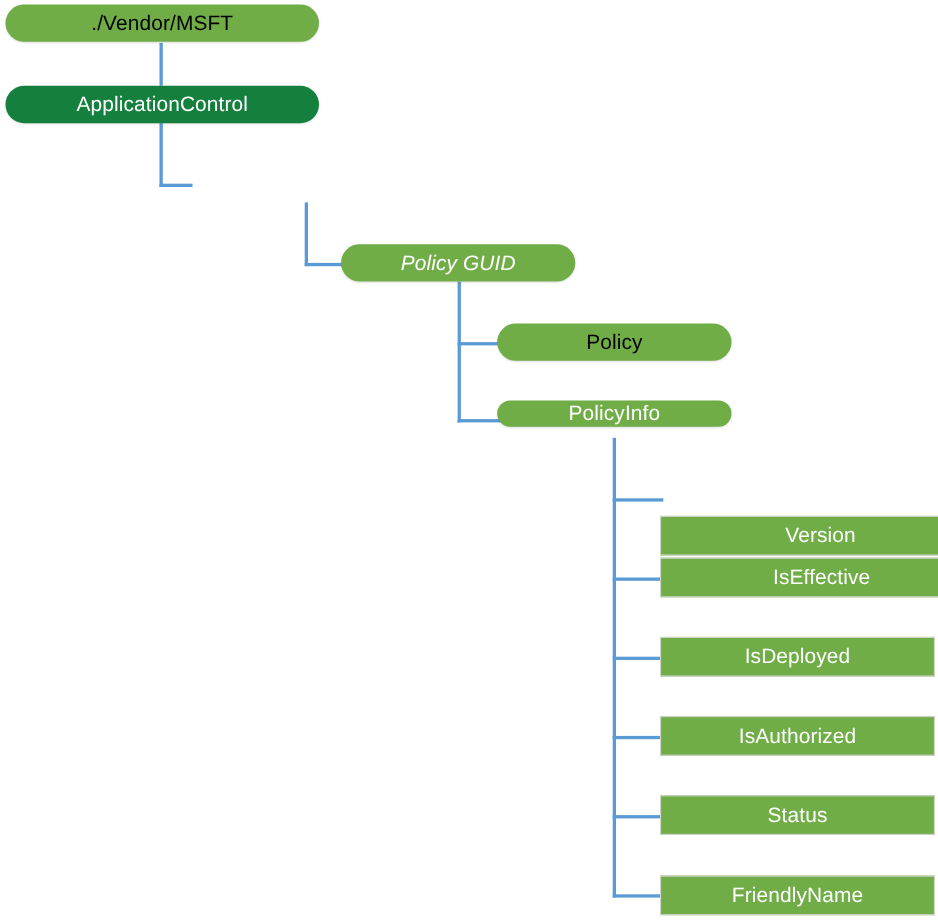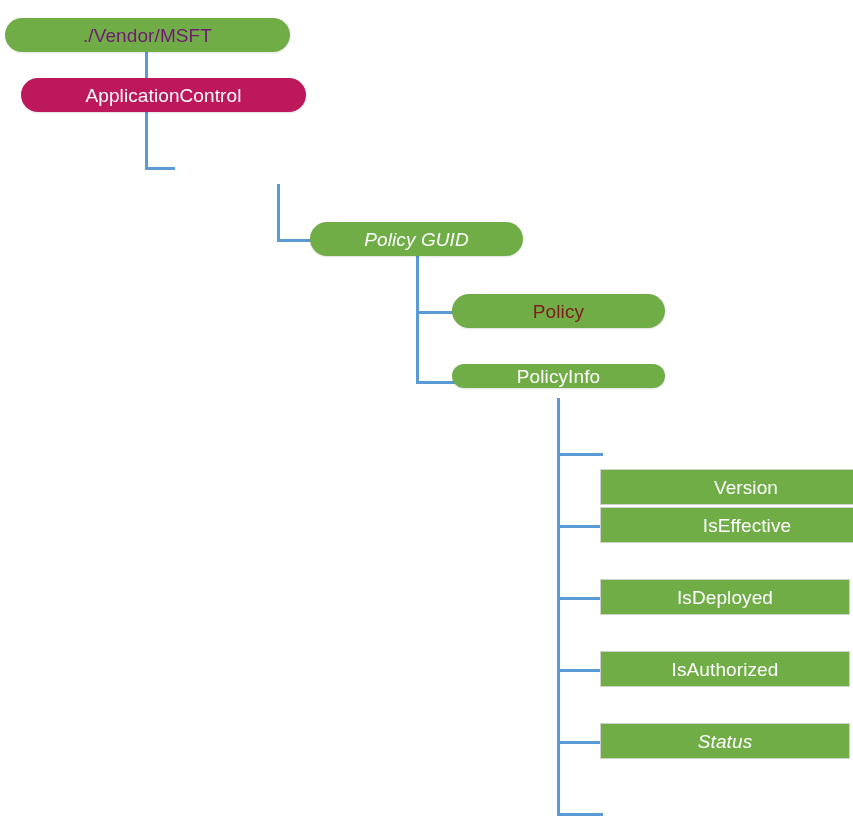--- a/index.html
+++ b/index.html
@@ -65,23 +65,24 @@
     <div class="edge v" style="left: 416px; top: 256px; height: 128px; background: rgb(91, 155, 213);"></div>
     <div class="edge h" style="left: 416px; top: 311px; width: 40px; background: rgb(91, 155, 213);"></div>
     <div class="edge h" style="left: 416px; top: 381px; width: 40px; background: rgb(91, 155, 213);"></div>
     <div class="edge v" style="left: 557px; top: 398px; height: 418px; background: rgb(91, 155, 213);"></div>
     <div class="edge h" style="left: 557px; top: 453px; width: 46px; background: rgb(91, 155, 213);"></div>
     <div class="edge h" style="left: 557px; top: 525px; width: 46px; background: rgb(91, 155, 213);"></div>
     <div class="edge h" style="left: 557px; top: 597px; width: 46px; background: rgb(91, 155, 213);"></div>
     <div class="edge h" style="left: 557px; top: 669px; width: 46px; background: rgb(91, 155, 213);"></div>
     <div class="edge h" style="left: 557px; top: 741px; width: 46px; background: rgb(91, 155, 213);"></div>
     <div class="edge h" style="left: 557px; top: 813px; width: 46px; background: rgb(91, 155, 213);"></div>
-    <div class="node pill" style="left: 5px; top: 18px; width: 285px; height: 34px; background: rgb(112, 173, 71); color: #701a75;">./Vendor/MSFT</div>
-    <div class="node pill" style="left: 21px; top: 78px; width: 285px; height: 34px; background: #be185d; color: rgb(255, 255, 255);">ApplicationControl</div>
+    <div class="node pill" style="left: 5px; top: 4px; width: 285px; height: 34px; background: rgb(112, 173, 71); color: #000000;">./Vendor/MSFT</div>
+    <div class="node pill" style="left: 5px; top: 78px; width: 285px; height: 34px; background: #15803d; color: rgb(255, 255, 255);">ApplicationControl</div>
     <div class="node pill italic" style="left: 310px; top: 222px; width: 213px; height: 34px; background: rgb(112, 173, 71); color: rgb(255, 255, 255);">Policy GUID</div>
-    <div class="node pill" style="left: 452px; top: 294px; width: 213px; height: 34px; background: rgb(112, 173, 71); color: #7f1d1d;">Policy</div>
+    <div class="node pill" style="left: 452px; top: 294px; width: 213px; height: 34px; background: rgb(112, 173, 71); color: #000000;">Policy</div>
     <div class="node pill" style="left: 452px; top: 364px; width: 213px; height: 24px; background: rgb(112, 173, 71); color: rgb(255, 255, 255);">PolicyInfo</div>
     <div class="node rect" style="left: 600px; top: 435px; width: 292px; height: 36px; background: rgb(112, 173, 71); color: rgb(255, 255, 255); margin-top: 34px;">Version</div>
     <div class="node rect" style="left: 600px; top: 507px; width: 294px; height: 36px; background: rgb(112, 173, 71); color: rgb(255, 255, 255);">IsEffective</div>
     <div class="node rect" style="left: 600px; top: 579px; width: 250px; height: 36px; background: rgb(112, 173, 71); color: rgb(255, 255, 255);">IsDeployed</div>
     <div class="node rect" style="left: 600px; top: 651px; width: 250px; height: 36px; background: rgb(112, 173, 71); color: rgb(255, 255, 255);">IsAuthorized</div>
-    <div class="node rect" style="left: 600px; top: 723px; width: 250px; height: 36px; background: rgb(112, 173, 71); color: rgb(255, 255, 255); font-style: italic;">Status</div>
+    <div class="node rect" style="left: 600px; top: 723px; width: 250px; height: 36px; background: rgb(112, 173, 71); color: rgb(255, 255, 255);">Status</div>
+    <div class="node rect" style="left: 600px; top: 796px; width: 250px; height: 36px; background: rgb(112, 173, 71); color: rgb(255, 255, 255);">FriendlyName</div>
   </div>
 
 </body></html>

